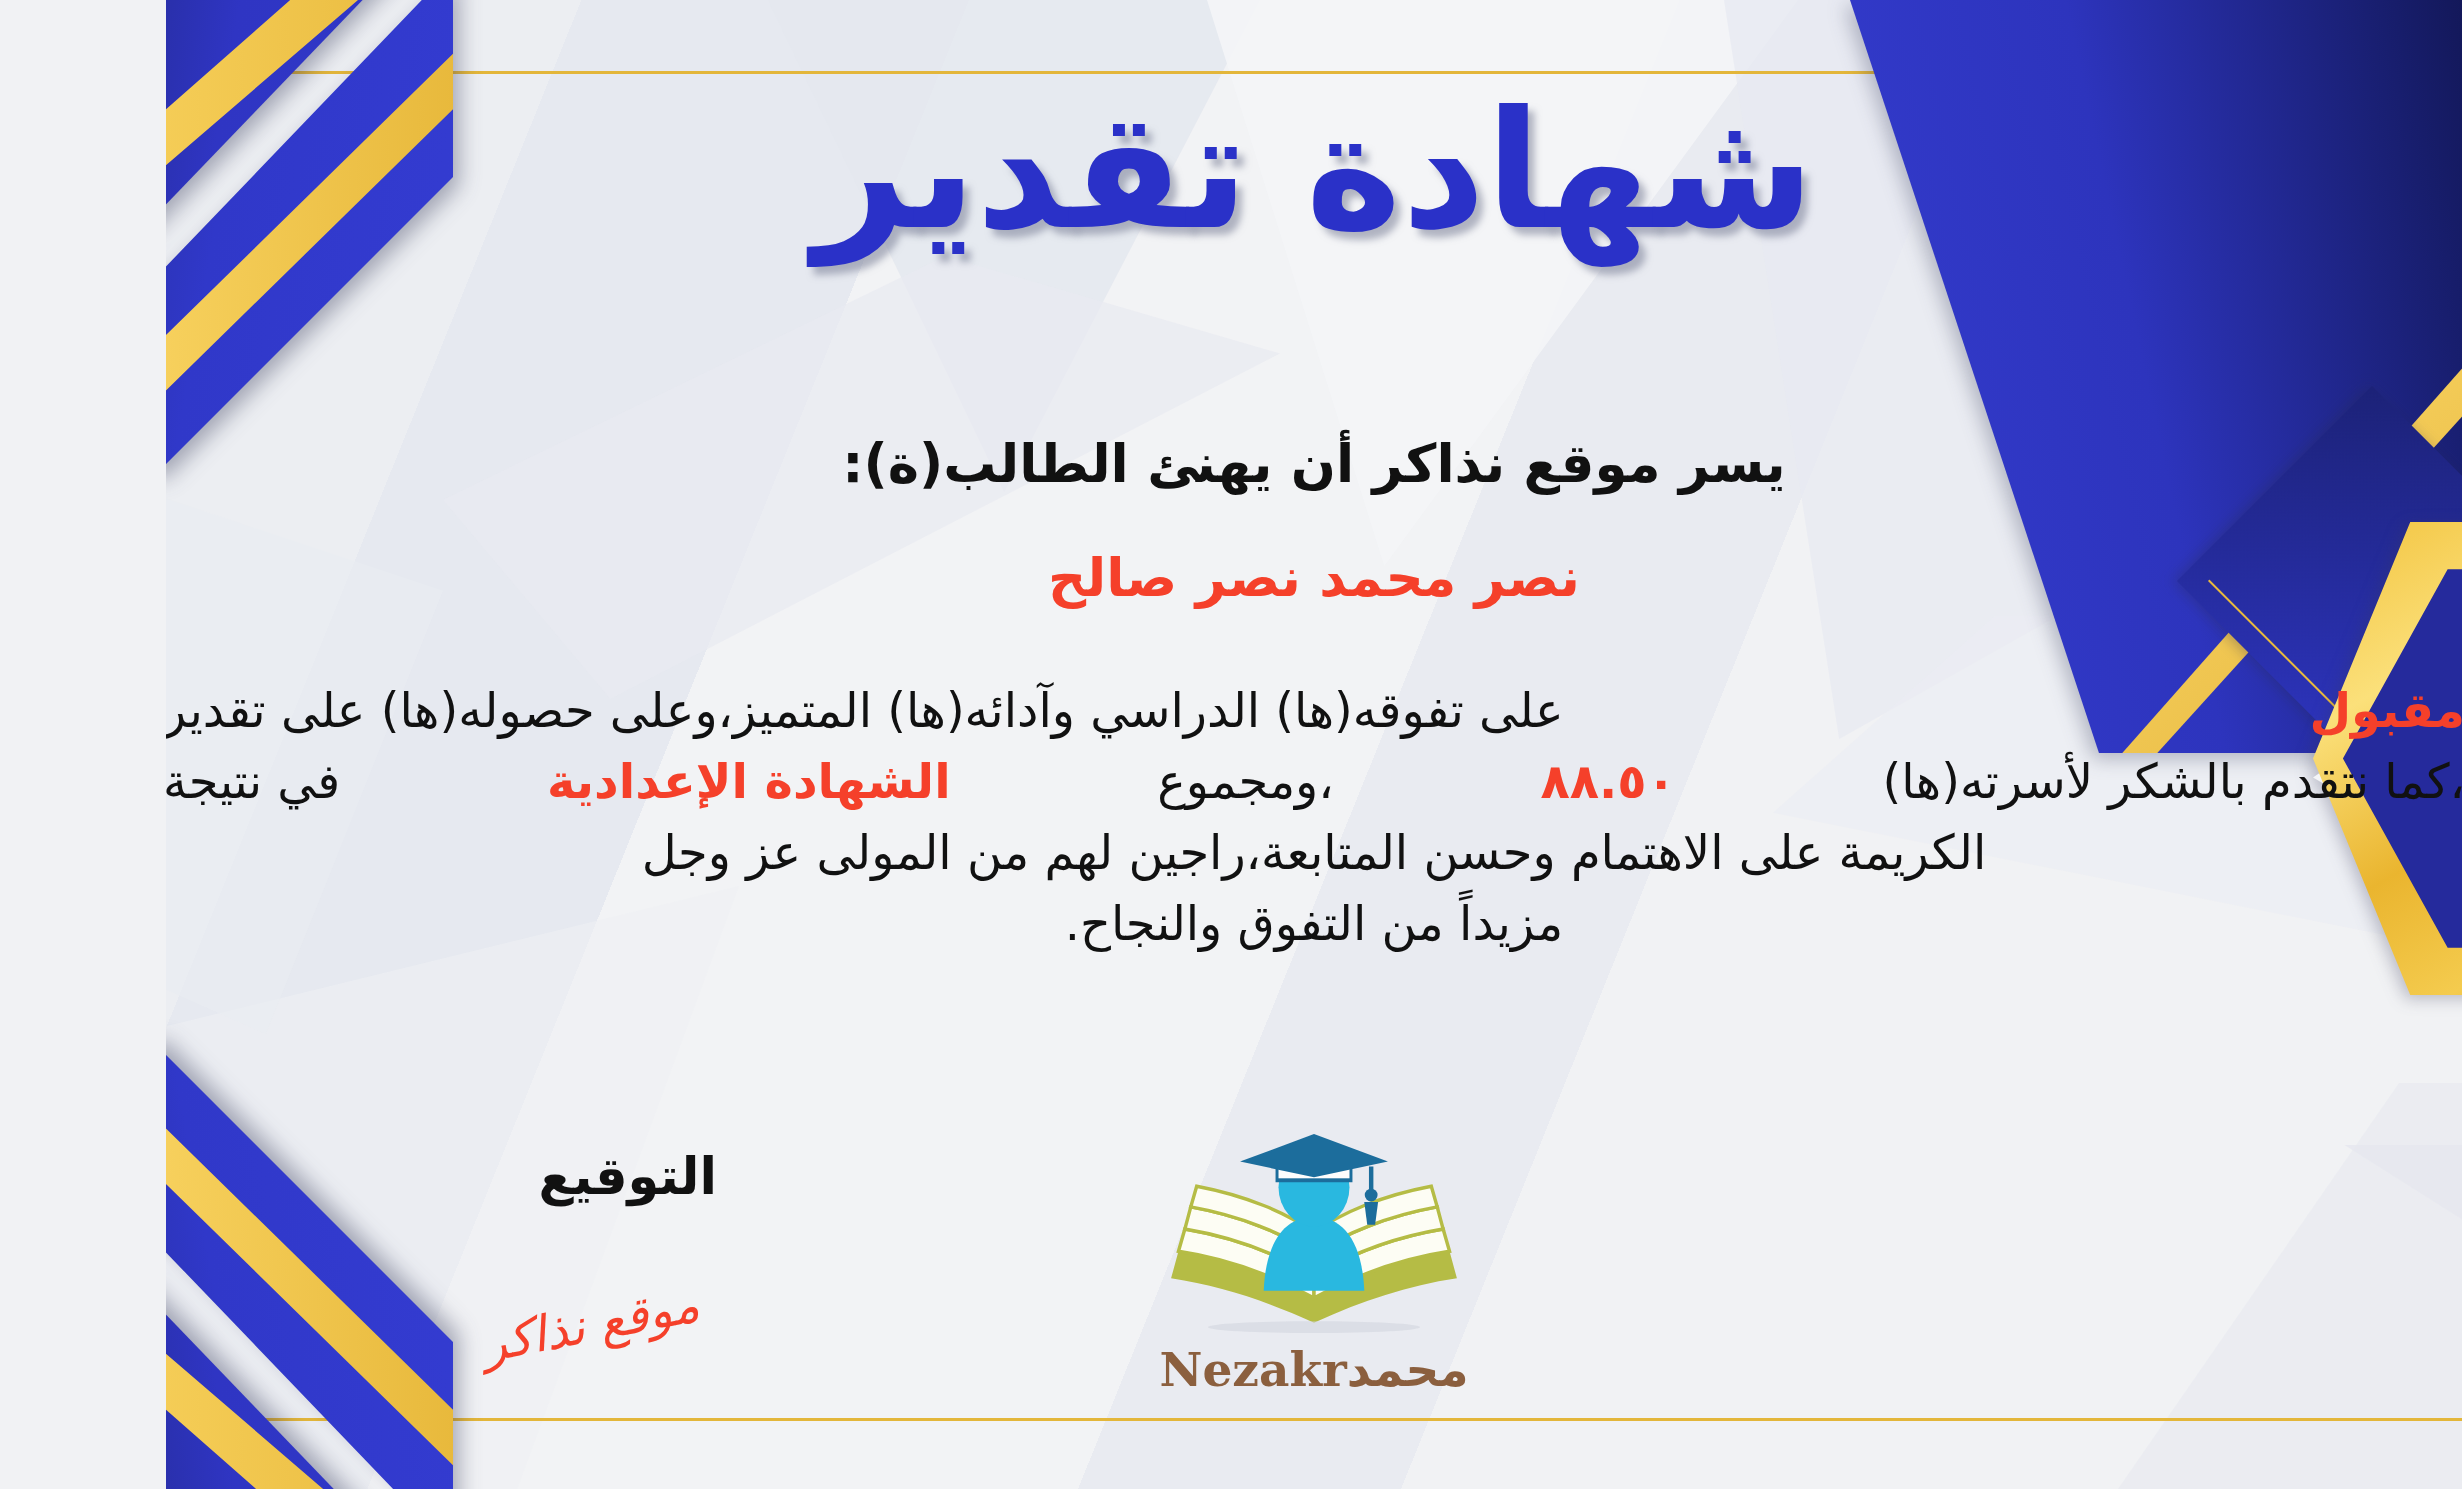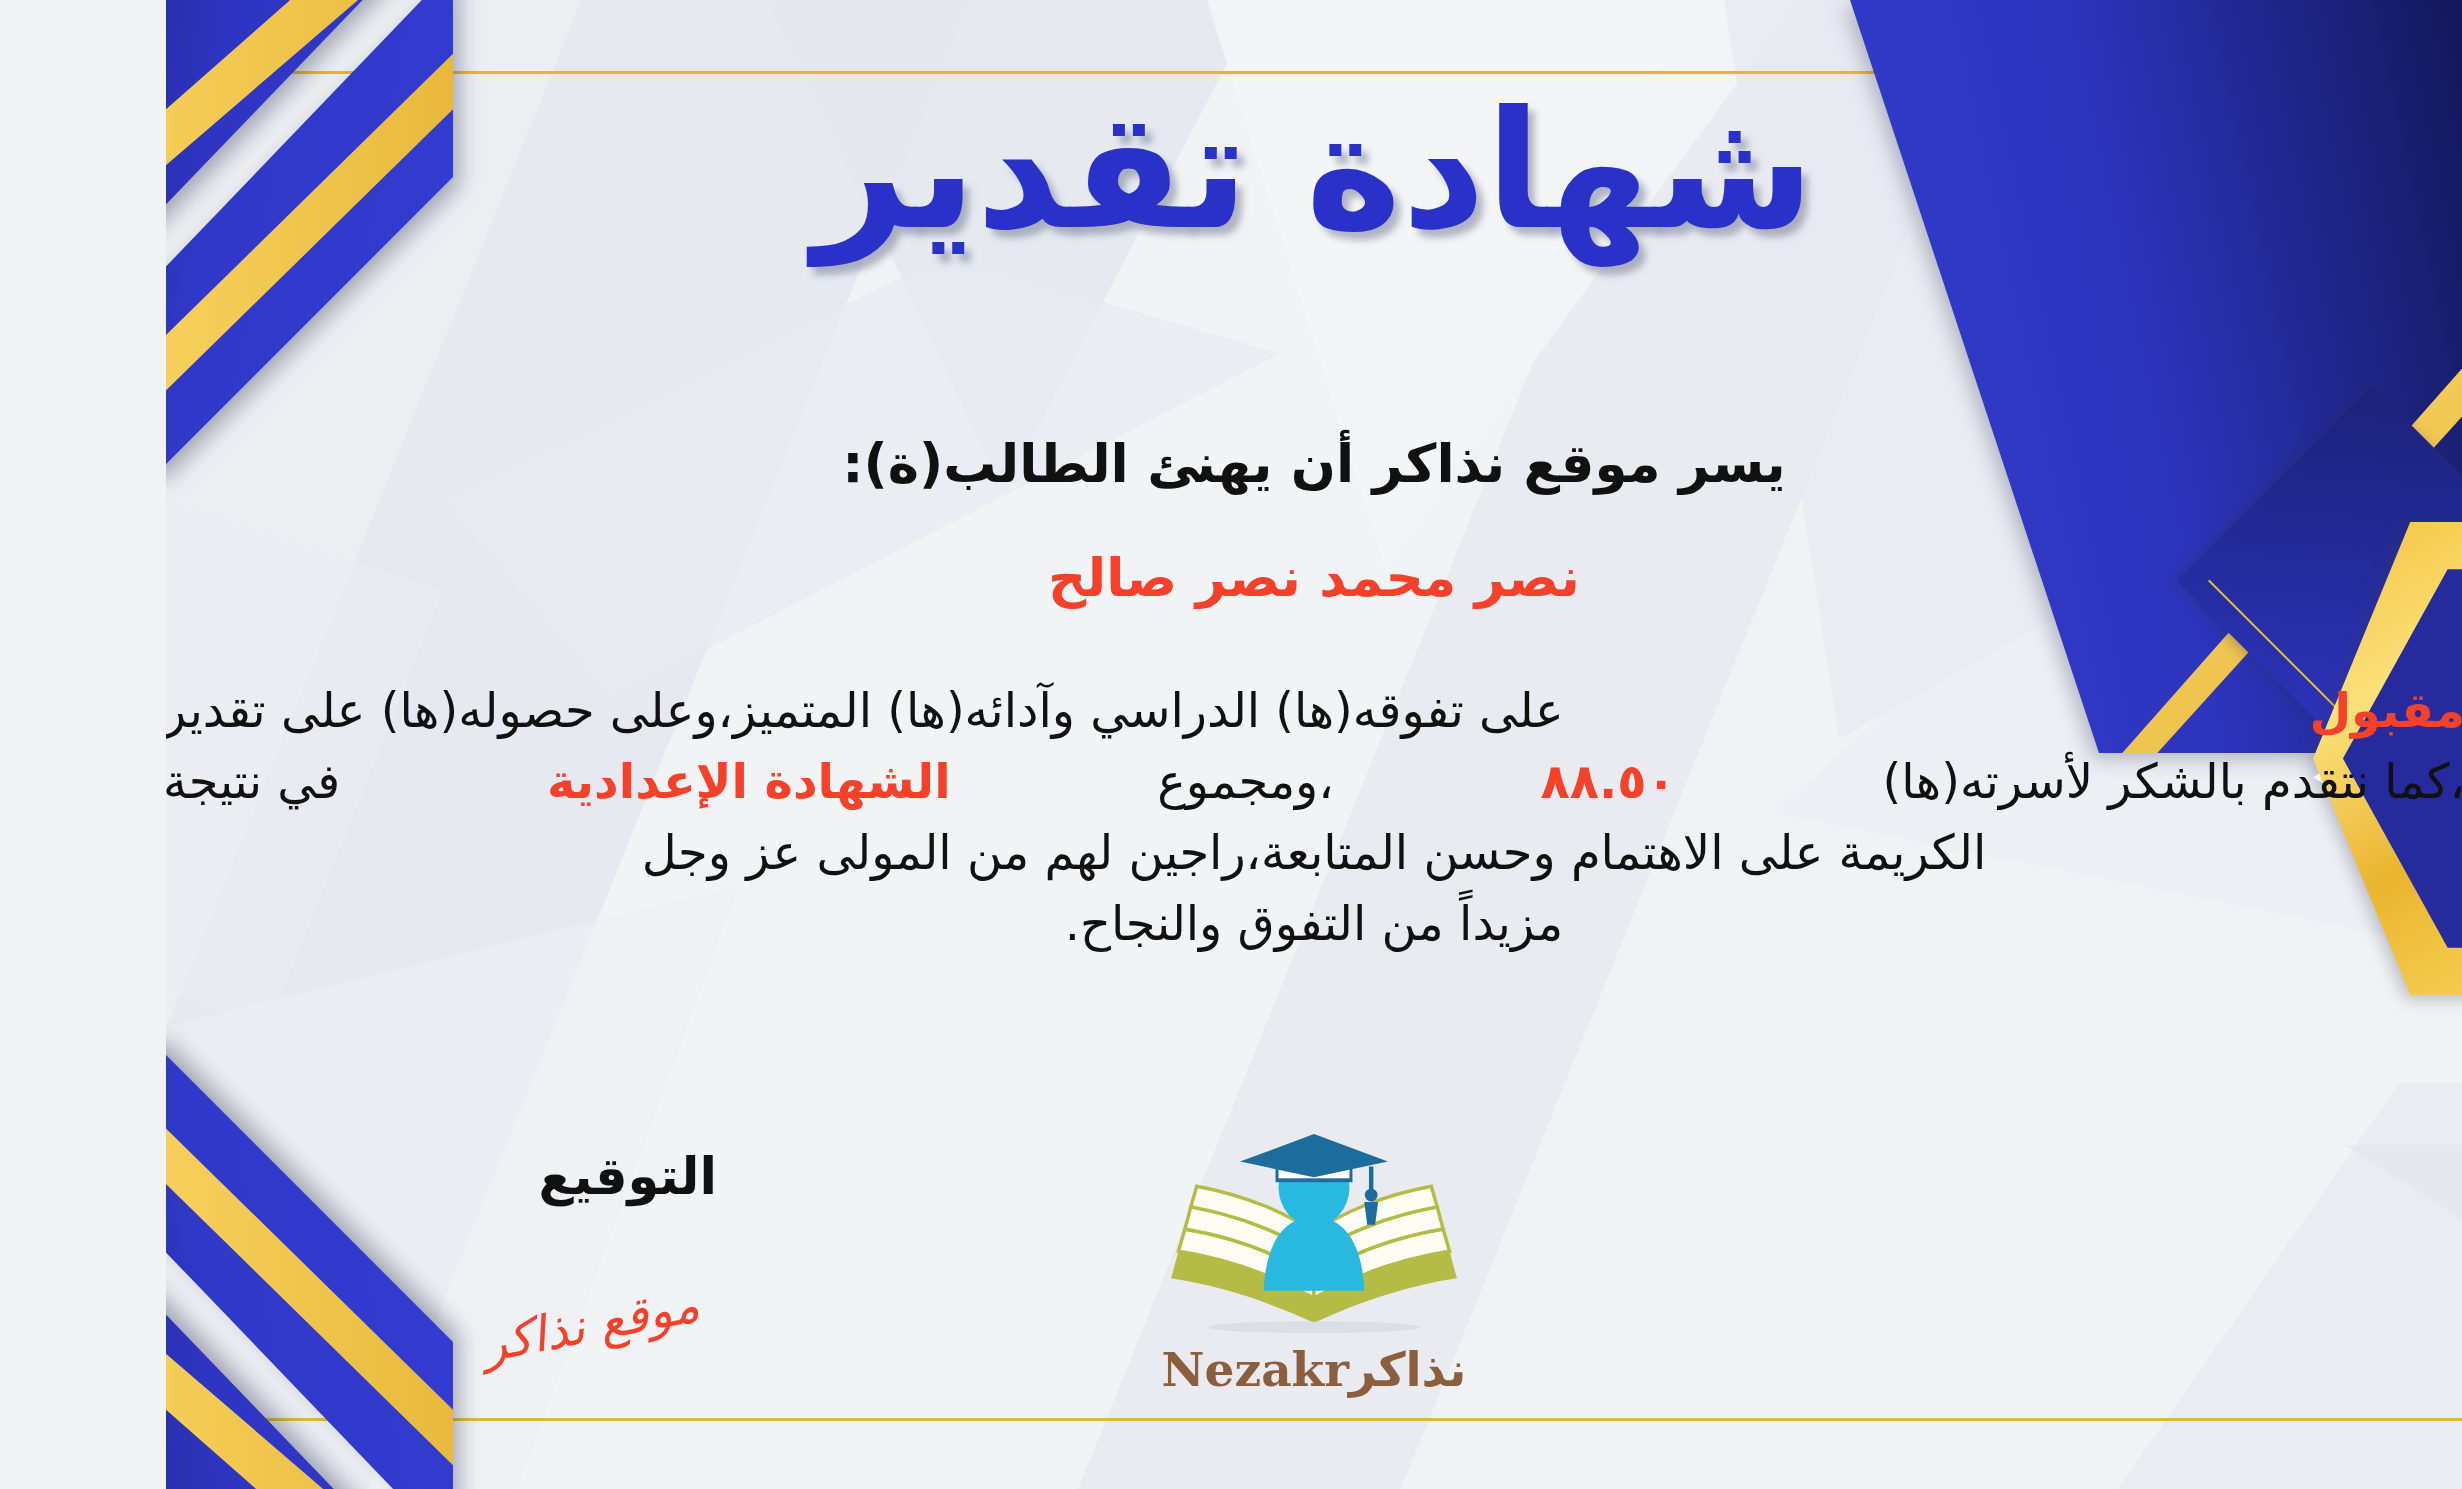--- a/index.html
+++ b/index.html
@@ -333,19 +333,19 @@
           <rect x="278" y="72" width="144" height="30" fill="#fdfdfd"></rect>
 
           <path d="M350 12 L500 68 L350 100 L200 68 Z" fill="#1c6d9c"></path>
 
           <path d="M466 78 L466 128" stroke="#1c6d9c" stroke-width="9" fill="none"></path>
           <circle cx="466" cy="136" r="13" fill="#1c6d9c"></circle>
           <path d="M452 150 L480 150 L474 196 L458 196 Z" fill="#1c6d9c"></path>
         </svg>
       </div>
       <div class="logo-text">
-        <span>Nezakr</span><span class="ar">نذاكر</span>
+        <span>Nezakr</span><span class="ar">محمد</span>
       </div>
     </div>
 
   </div>
 </div>
 
 
 </body></html>

